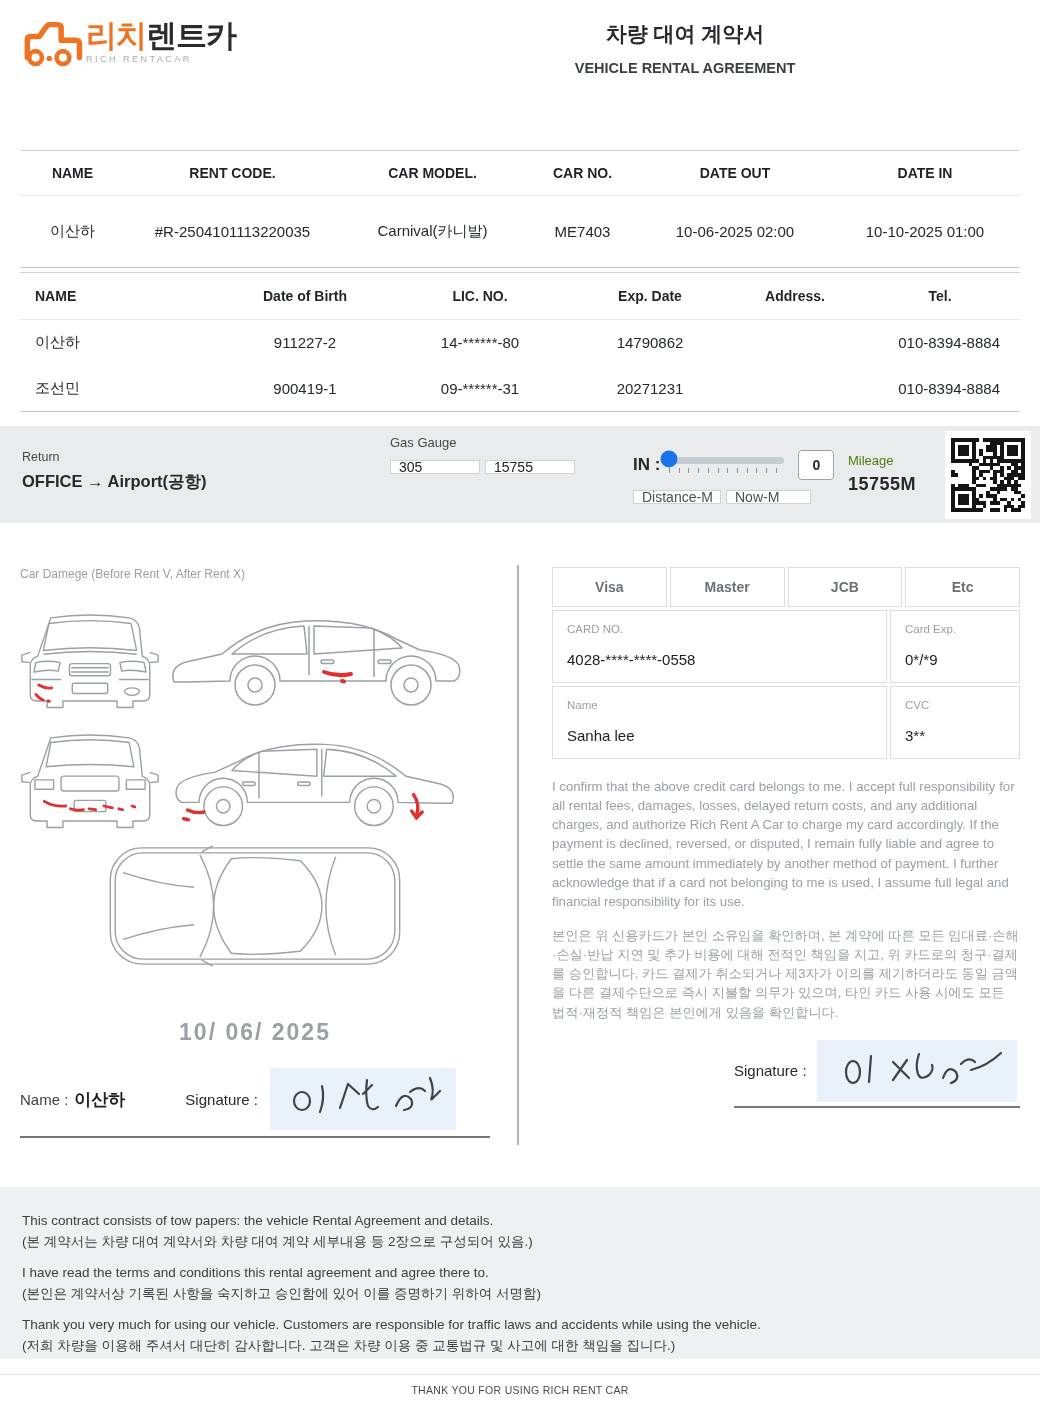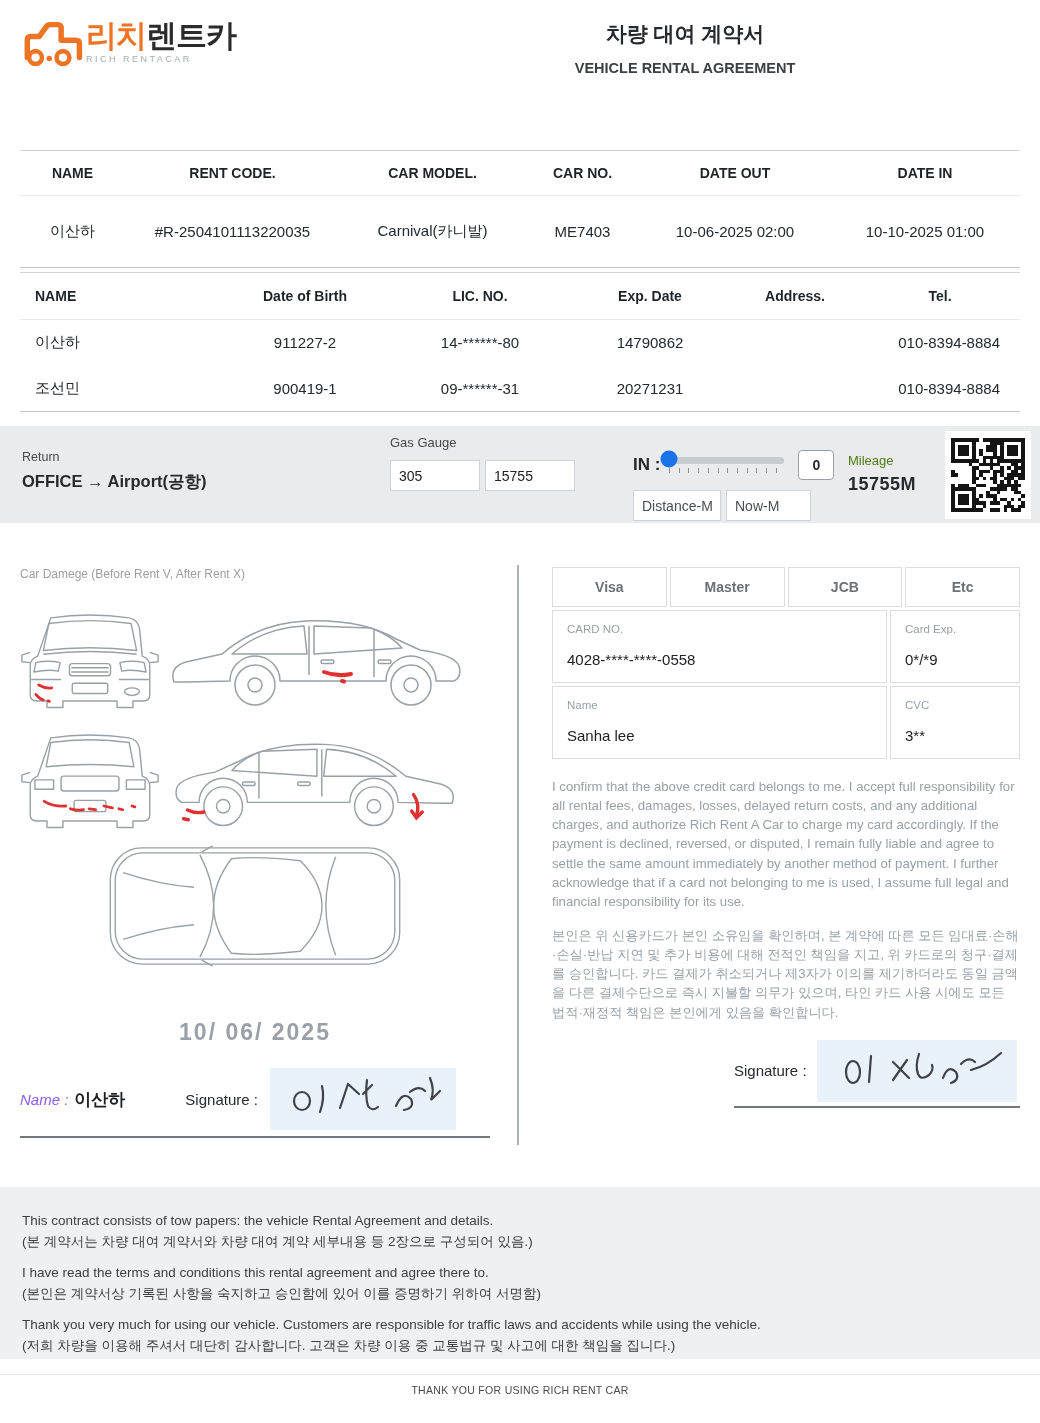--- a/index.html
+++ b/index.html
@@ -45,42 +45,42 @@
   .gas-label { font-size:13px; color:#45494e; }
   .slider-row { display:flex; align-items:center; margin-top:7px; }
   .slider-cap { font-size:17px; font-weight:bold; color:#26292e; margin-right:9px; }
   .slider { position:relative; width:118px; }
   .slider-track { position:relative; height:7px; background:#c7ccd1; border-radius:4px; }
   .slider-fill { position:absolute; left:0; bottom:-1px; height:2.5px; background:#1a73e8; border-radius:2px; }
   .slider-thumb { position:absolute; top:2px; width:17px; height:17px; border-radius:50%; background:#1a73e8; transform:translate(-50%,-50%); }
   .slider-ticks { height:5px; margin-top:4px; background:repeating-linear-gradient(to right,#8a9096 0,#8a9096 1px,transparent 1px,transparent 9.7px); }
   .val-box { min-width:36px; height:30px; margin-left:14px; background:#fff; border:1px solid #9aa0a6; border-radius:4px; font-size:14px; font-weight:bold; color:#26292e; display:flex; align-items:center; justify-content:center; padding:0 6px; }
   .inputs-row { display:flex; gap:5px; margin-top:10px; }
-  .txt-input { width:90px; height:31px; border:1px solid #d0d3d6; background:#fff; font-family:inherit; font-size:14px; color:#222; padding:0 8px; }
+  .txt-input { width:90px; height:14px; border:1px solid #d0d3d6; background:#fff; font-family:inherit; font-size:14px; color:#222; padding:0 8px; }
   .txt-input::placeholder { color:#4a4f55; opacity:1; }
   .in-block { position:absolute; left:633px; top:24px; }
   .mileage-block { position:absolute; left:848px; top:27px; }
   .mileage-label { font-size:13px; color:#4d7c0f; }
   .mileage-value { font-size:18px; font-weight:bold; color:#26292e; margin-top:6px; letter-spacing:0.5px; }
   .qr-box { position:absolute; right:9px; top:5px; width:86px; height:88px; background:#fff; display:flex; align-items:center; justify-content:center; }
   .qr-modules { display:grid; grid-template-rows:repeat(21,1fr); grid-template-columns:repeat(21,1fr); width:74px; height:74px; }
   .qr-modules i { background:#141414; display:block; }
 
   
   .main { position:relative; height:640px; }
   .col-divider { position:absolute; left:517px; top:42px; height:580px; border-left:2px solid #aeb2b6; }
   .left-col { position:absolute; left:20px; top:44px; width:470px; }
   .damage-title { font-size:12px; color:#9e9e9e; }
   .cars-row { display:flex; align-items:flex-end; }
   .r1 { margin-top:22px; gap:6px; }
   .r2 { margin-top:6px; gap:10px; }
   .car-top-wrap { text-align:center; margin-top:2px; }
   .damage-date { margin-top:46px; text-align:center; font-size:23px; font-weight:bold; color:#9aa0a6; letter-spacing:2px; }
   .namesig { display:flex; align-items:center; margin-top:22px; padding-bottom:6px; border-bottom:2px solid #74787c; }
-  .name-label { font-size:15px; color:#8b5cf6;font-style:italic; }
+  .name-label { font-size:15px; color:#404040; }
   .name-value { font-size:17px; font-weight:bold; color:#1c1e21; margin-left:6px; }
   .sig-label { font-size:15px; color:#26292e; margin-left:60px; }
   .sig-box { width:186px; height:62px; background:#e9f1fa; margin-left:12px; }
 
   .right-col { position:absolute; left:552px; top:44px; width:468px; }
   .card-tabs { display:flex; gap:3px; }
   .card-tab { flex:1; height:40px; border:1px solid #ddd; background:#fff; display:flex; align-items:center; justify-content:center; font-size:14px; font-weight:bold; color:#6b7075; }
   .card-row { display:flex; gap:3px; margin-top:3px; }
   .card-cell { border:1px solid #ddd; background:#fff; padding:12px 14px 14px 14px; }
   .card-cell.big { flex:3.05; }

